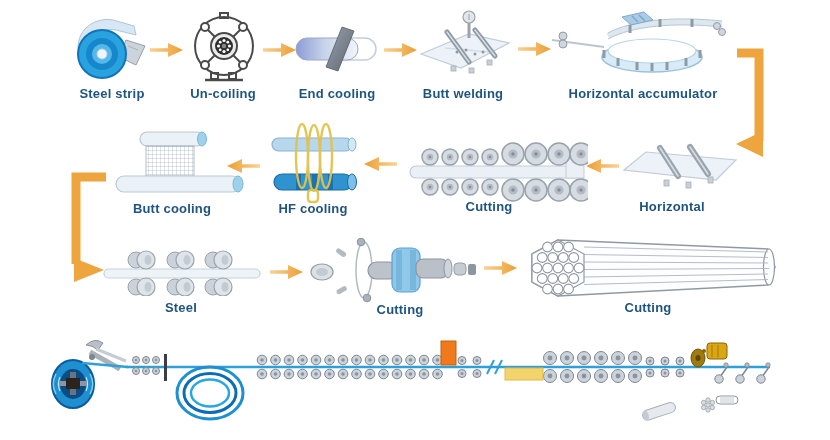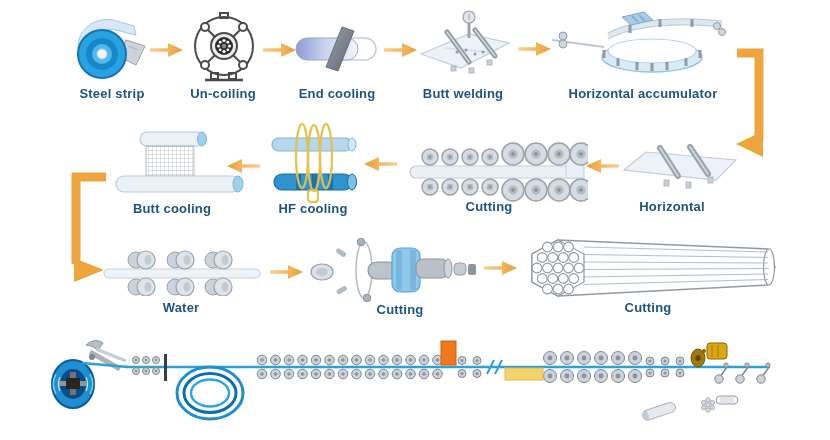--- a/index.html
+++ b/index.html
@@ -305,21 +305,21 @@
         <circle cx="83" cy="37" r="9" fill="#dfe4e9" stroke="#9aa3ad" stroke-width="1.2"></circle>
         <ellipse cx="85" cy="37" rx="3.5" ry="5" fill="#c3cad2"></ellipse>
         <circle cx="111" cy="10" r="8" fill="#ccd2d9" stroke="#9aa3ad" stroke-width="1"></circle>
         <circle cx="121" cy="10" r="9" fill="#dfe4e9" stroke="#9aa3ad" stroke-width="1.2"></circle>
         <ellipse cx="123" cy="10" rx="3.5" ry="5" fill="#c3cad2"></ellipse>
         <circle cx="111" cy="37" r="8" fill="#ccd2d9" stroke="#9aa3ad" stroke-width="1"></circle>
         <circle cx="121" cy="37" r="9" fill="#dfe4e9" stroke="#9aa3ad" stroke-width="1.2"></circle>
         <ellipse cx="123" cy="37" rx="3.5" ry="5" fill="#c3cad2"></ellipse>
       </g>
   </svg>
-  <div class="lbl" style="left:181px;top:300px">Water</div>
+  <div class="lbl" style="left:181px;top:300px">Steel</div>
 
   <svg class="arrow" style="left:270px;top:264px" width="34" height="16" viewBox="0 0 34 16">
     <polygon points="0,6.2 18,6.2 18,1 33,8 18,15 18,9.8 0,9.8" fill="url(#agR)"></polygon>
   </svg>
 
   <svg class="icon" style="left:308px;top:232px" width="168" height="72" viewBox="0 0 168 72">
     <ellipse cx="14" cy="40" rx="11" ry="8" fill="#dce1e7" stroke="#959ea8" stroke-width="1.2"></ellipse>
     <ellipse cx="14" cy="40" rx="6" ry="4" fill="#c3cad2"></ellipse>
     <rect x="28" y="18" width="11" height="5" rx="2.5" transform="rotate(35 33 20)" fill="#b2bac2"></rect>
     <rect x="28" y="56" width="11" height="5" rx="2.5" transform="rotate(-30 33 58)" fill="#b2bac2"></rect>

